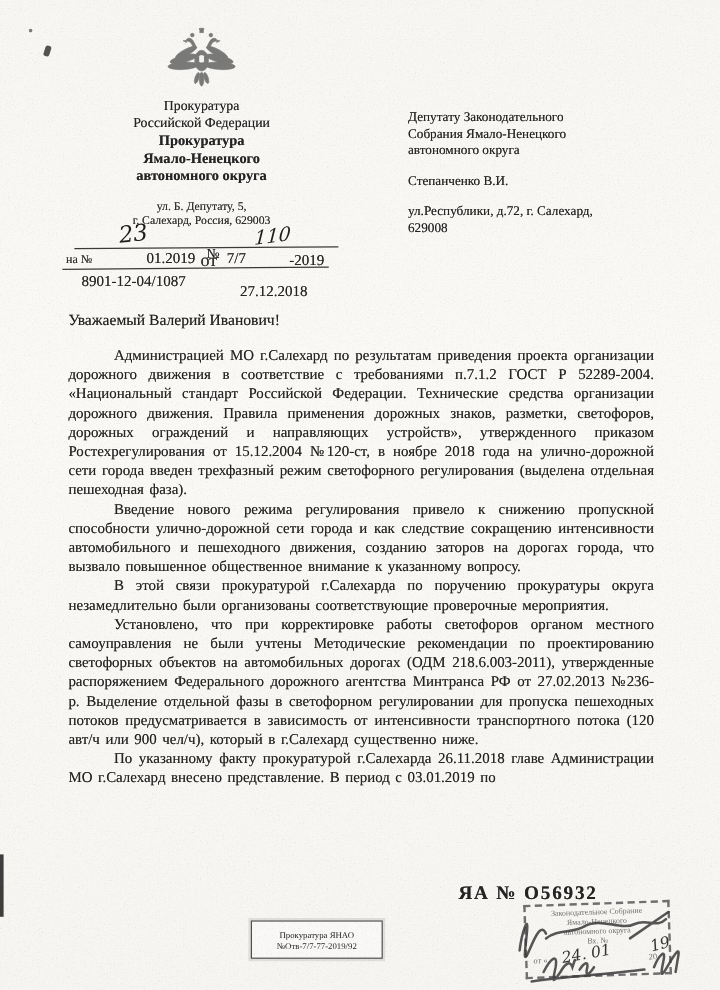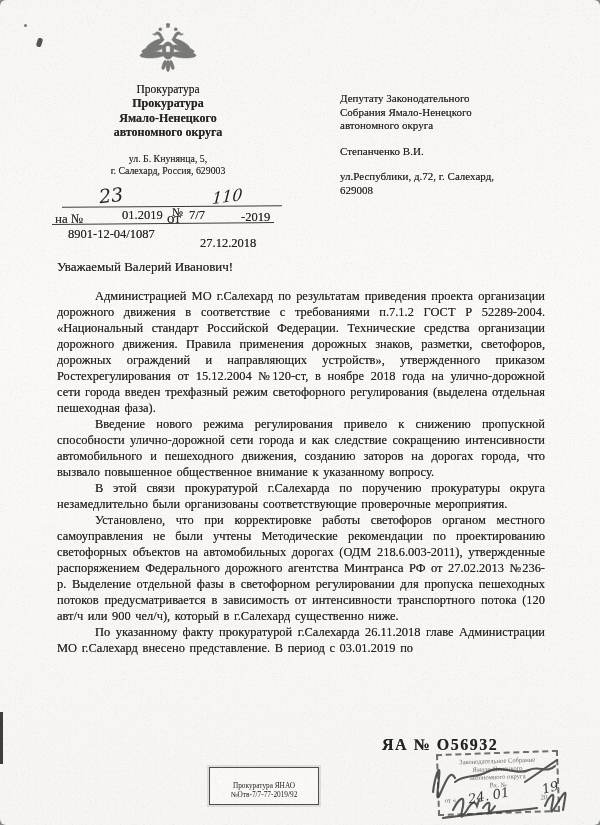--- a/index.html
+++ b/index.html
@@ -3,53 +3,52 @@
 <meta charset="utf-8">
 <style>
   html,body{margin:0;padding:0;background:#888;}
   .page{
     position:relative;width:600px;height:825px;margin:0 auto;
     background:#f8f7f4;
     background-image:linear-gradient(180deg,#f7f6f3 0%,#faf9f6 40%,#f6f5f2 100%);
     overflow:hidden;
     font-family:"Liberation Serif", serif;
     color:#232323;
-    border-radius:6px;
   }
   .ink{ text-shadow:0 0 .45px rgba(20,20,20,.6); }
 
   
   .letterhead{position:absolute;left:42px;top:22px;width:252px;text-align:center;}
   .eagle{display:block;margin:0 auto 4px auto;opacity:.82;}
   .lh-line{font-size:11.5px;line-height:14px;}
   .lh-bold{font-weight:bold;font-size:12px;line-height:14.5px;}
   .lh-addr{font-size:9.8px;line-height:12px;margin-top:13px;color:#2c2c2c;}
 
   
   .refline{position:absolute;height:1px;background:#3a3a3a;}
   .t{position:absolute;font-size:12.5px;white-space:nowrap;margin-top:16px;}
-  .t-small{position:absolute;font-size:13px;white-space:nowrap;color:#2e2e2e;}
+  .t-small{position:absolute;font-size:10px;white-space:nowrap;color:#2e2e2e;}
   .hw{position:absolute;font-style:italic;font-family:"DejaVu Serif",serif;color:#1d1d1d;white-space:nowrap;}
 
   
   .recipient{position:absolute;left:328px;top:92px;width:245px;font-size:11px;line-height:13.5px;margin-left:12px;}
   .recipient .name{margin-top:12px;}
   .recipient .addr{margin-top:12px;}
 
   
   .salutation{position:absolute;left:57px;top:259px;width:487px;text-align:left;font-size:13px;}
   .body-text{position:absolute;left:57px;top:288px;width:488px;}
   .body-text p{margin:0;text-align:justify;text-indent:38px;font-size:12.45px;line-height:16px;word-spacing:1.5px;}
 
   
   .serial{position:absolute;left:382px;top:736px;font-size:16px;font-weight:bold;letter-spacing:1.5px;white-space:nowrap;}
   .footer-box{
     position:absolute;left:209px;top:767px;width:108px;height:23px;
     border:1px solid #4d4d4d;box-shadow:0 0 0 2px rgba(120,120,120,.18);
-    text-align:center;font-size:7.3px;line-height:9px;padding-top:13px;background:rgba(255,255,255,.35);
+    text-align:center;font-size:7.3px;line-height:9px;padding-top:7px;background:rgba(255,255,255,.35);
   }
   .stamp{
     position:absolute;left:437px;top:752px;width:122px;height:62px;
     border:2px dashed #6f6f6f;transform:rotate(-2deg);
     font-size:6.6px;line-height:8px;color:#6e6e6e;text-align:center;padding-top:3px;
     box-sizing:border-box;
   }
   .stamp .row{white-space:nowrap;overflow:hidden;}
   .stamp .formrow{position:absolute;left:5px;bottom:9px;text-align:left;font-size:7px;}
   .stamp .yearrow{position:absolute;right:10px;bottom:9px;font-size:7px;}
@@ -91,24 +90,25 @@
         <ellipse cx="60" cy="56" rx="12" ry="18"></ellipse>
 
         <ellipse cx="60" cy="88" rx="4" ry="12"></ellipse>
         <ellipse cx="52" cy="86" rx="3.4" ry="10" transform="rotate(18 52 86)"></ellipse>
         <ellipse cx="68" cy="86" rx="3.4" ry="10" transform="rotate(-18 68 86)"></ellipse>
 
         <rect x="55" y="46" width="10" height="14" rx="3" fill="#f3f2ee" stroke="#4c4c4c" stroke-width="1.4"></rect>
       </g>
     </svg>
     <div class="lh-line ink">Прокуратура</div>
+    <div class="lh-line ink">Российской Федерации</div>
     <div class="lh-bold ink">Прокуратура</div>
     <div class="lh-bold ink">Ямало-Ненецкого</div>
     <div class="lh-bold ink">автономного округа</div>
-    <div class="lh-addr ink">ул. Б. Кнунянца, 5,</div>
+    <div class="lh-addr ink">ул. Б. Депутату, 5,</div>
     <div class="lh-addr ink" style="margin-top:0;">г. Салехард, Россия, 629003</div>
   </div>
 
   <div>
     <div class="refline" style="left:62px;top:206px;width:220px;transform:rotate(-.4deg);"></div>
     <span class="hw" style="left:99px;top:184px;font-size:19px;transform:rotate(-6deg);">23</span>
     <span class="t ink" style="left:122px;top:192px;">01.2019</span>
     <span class="t ink" style="left:172px;top:190px;font-size:11.5px;">№</span>
     <span class="t ink" style="left:189px;top:192px;">7/7</span>
     <span class="hw" style="left:212px;top:187px;font-size:16px;transform:rotate(-8deg) skewX(-12deg);">110</span>

